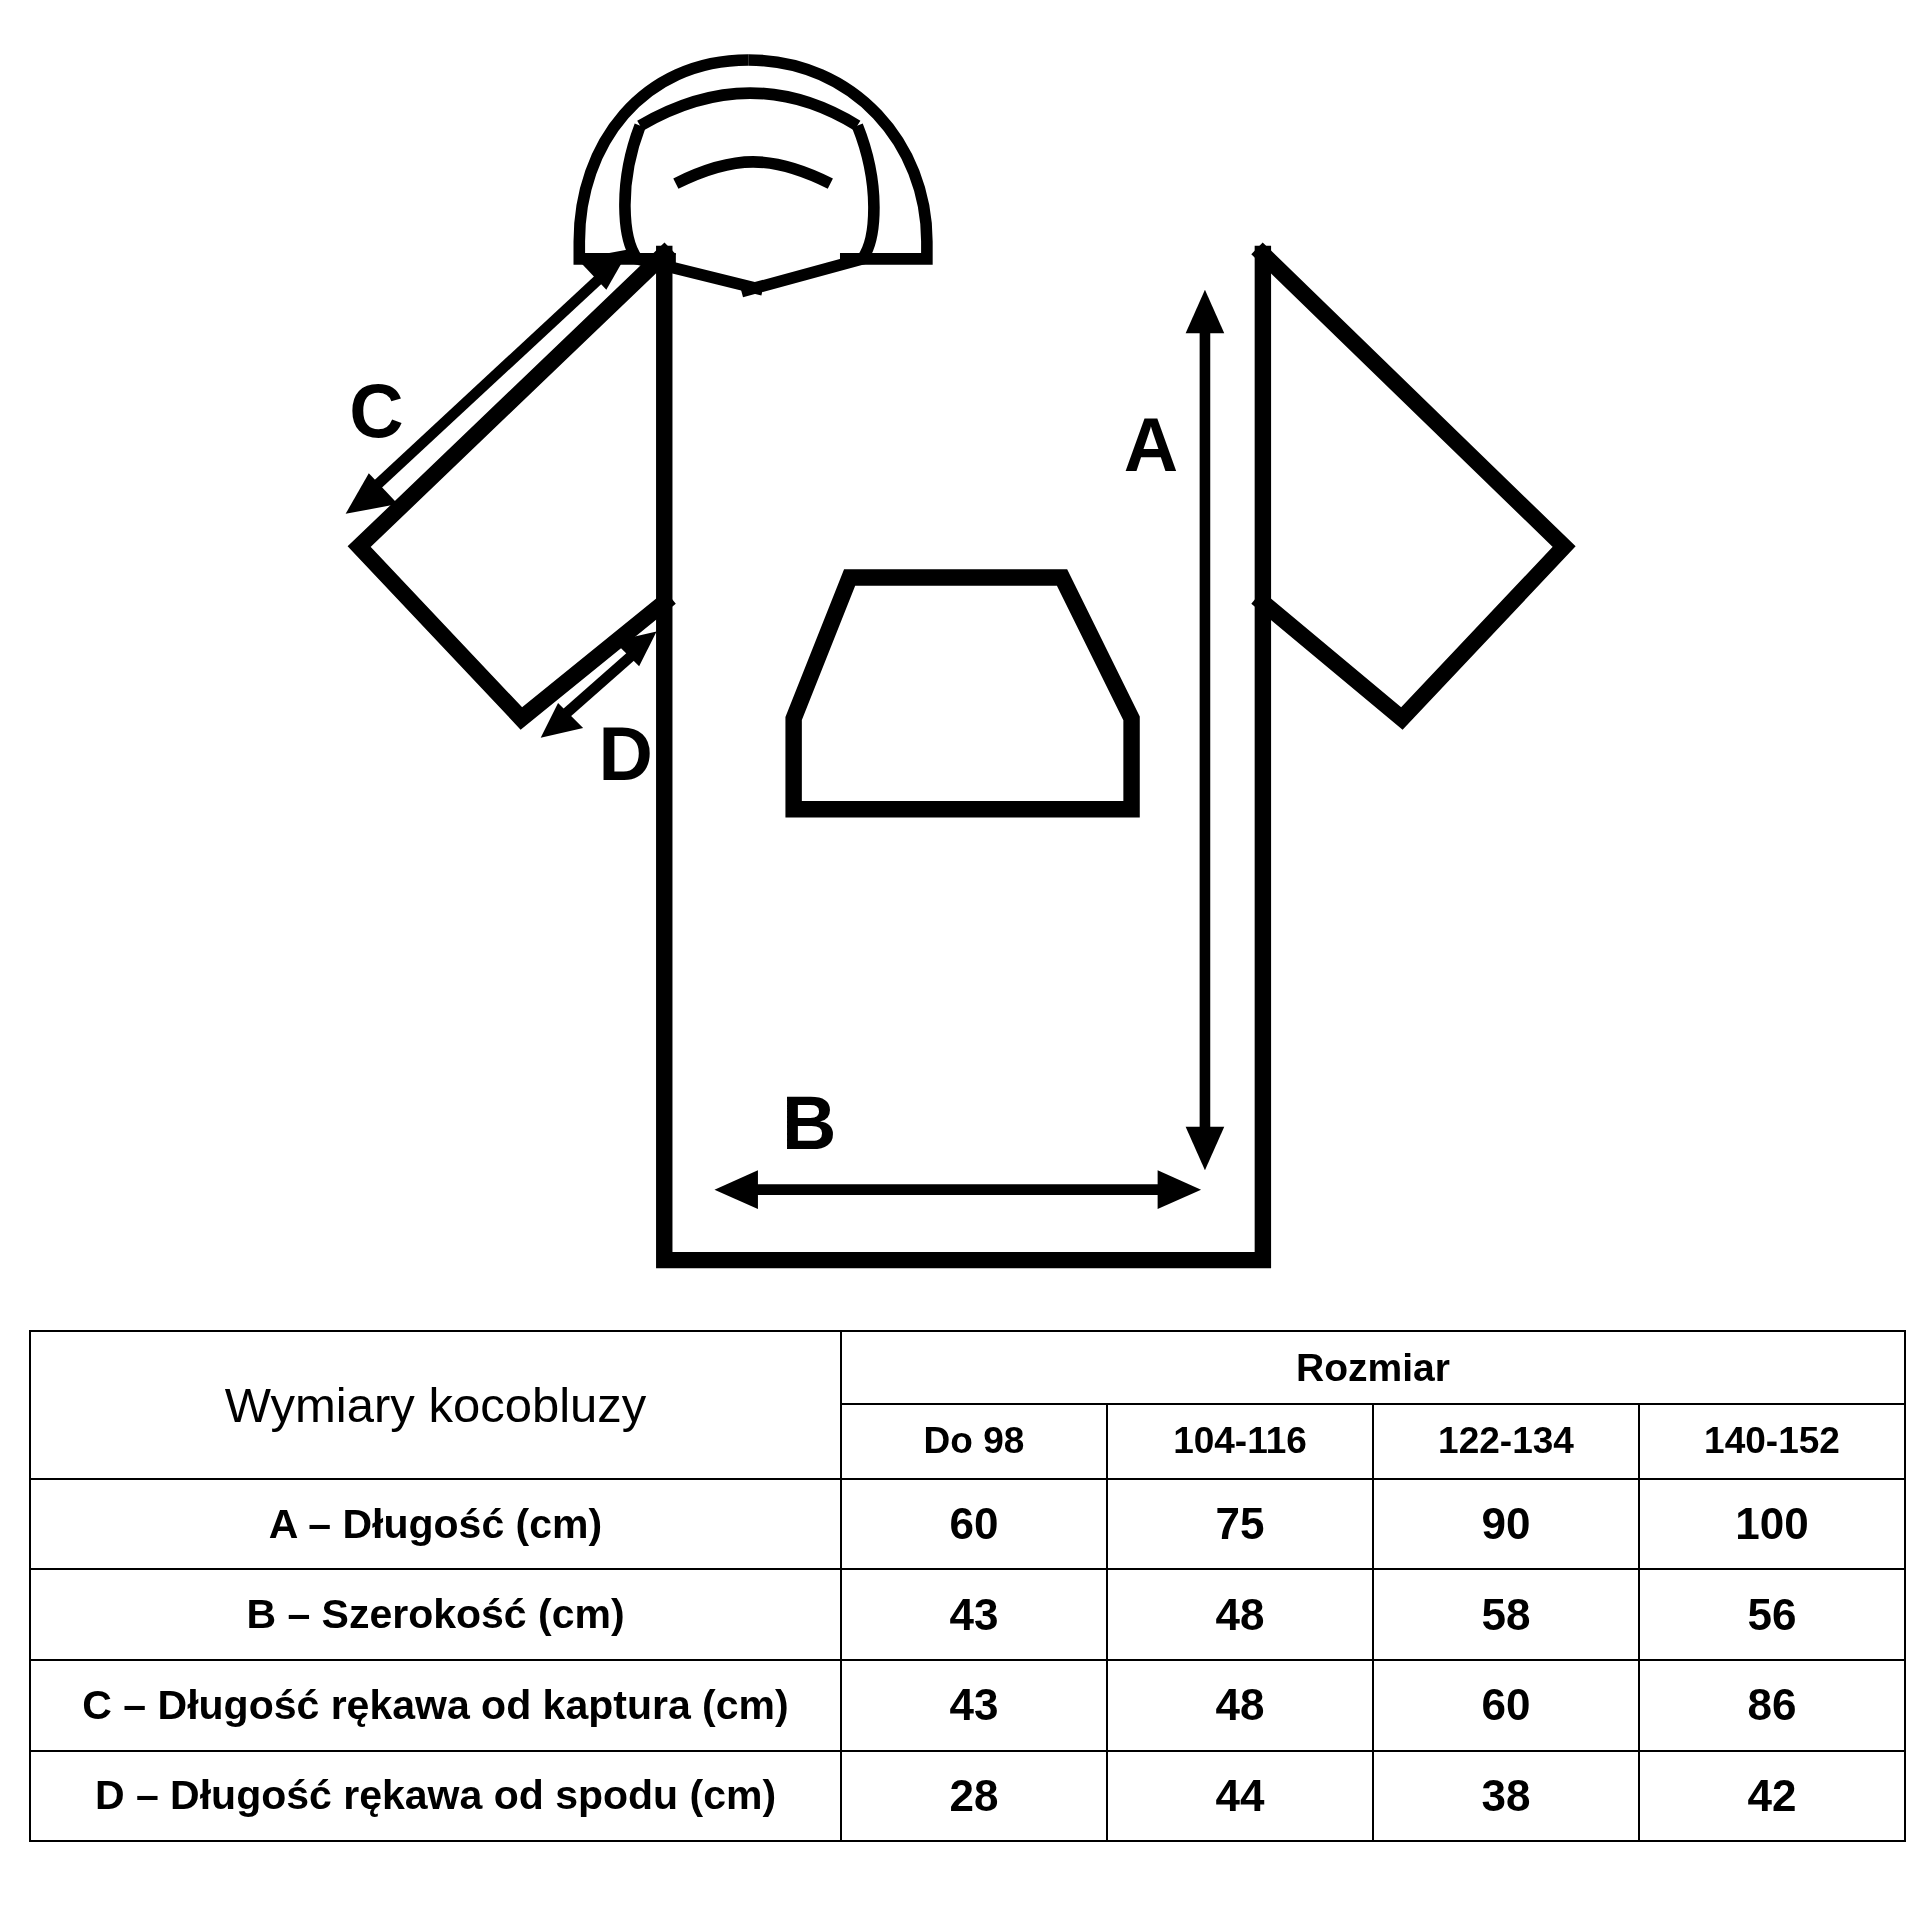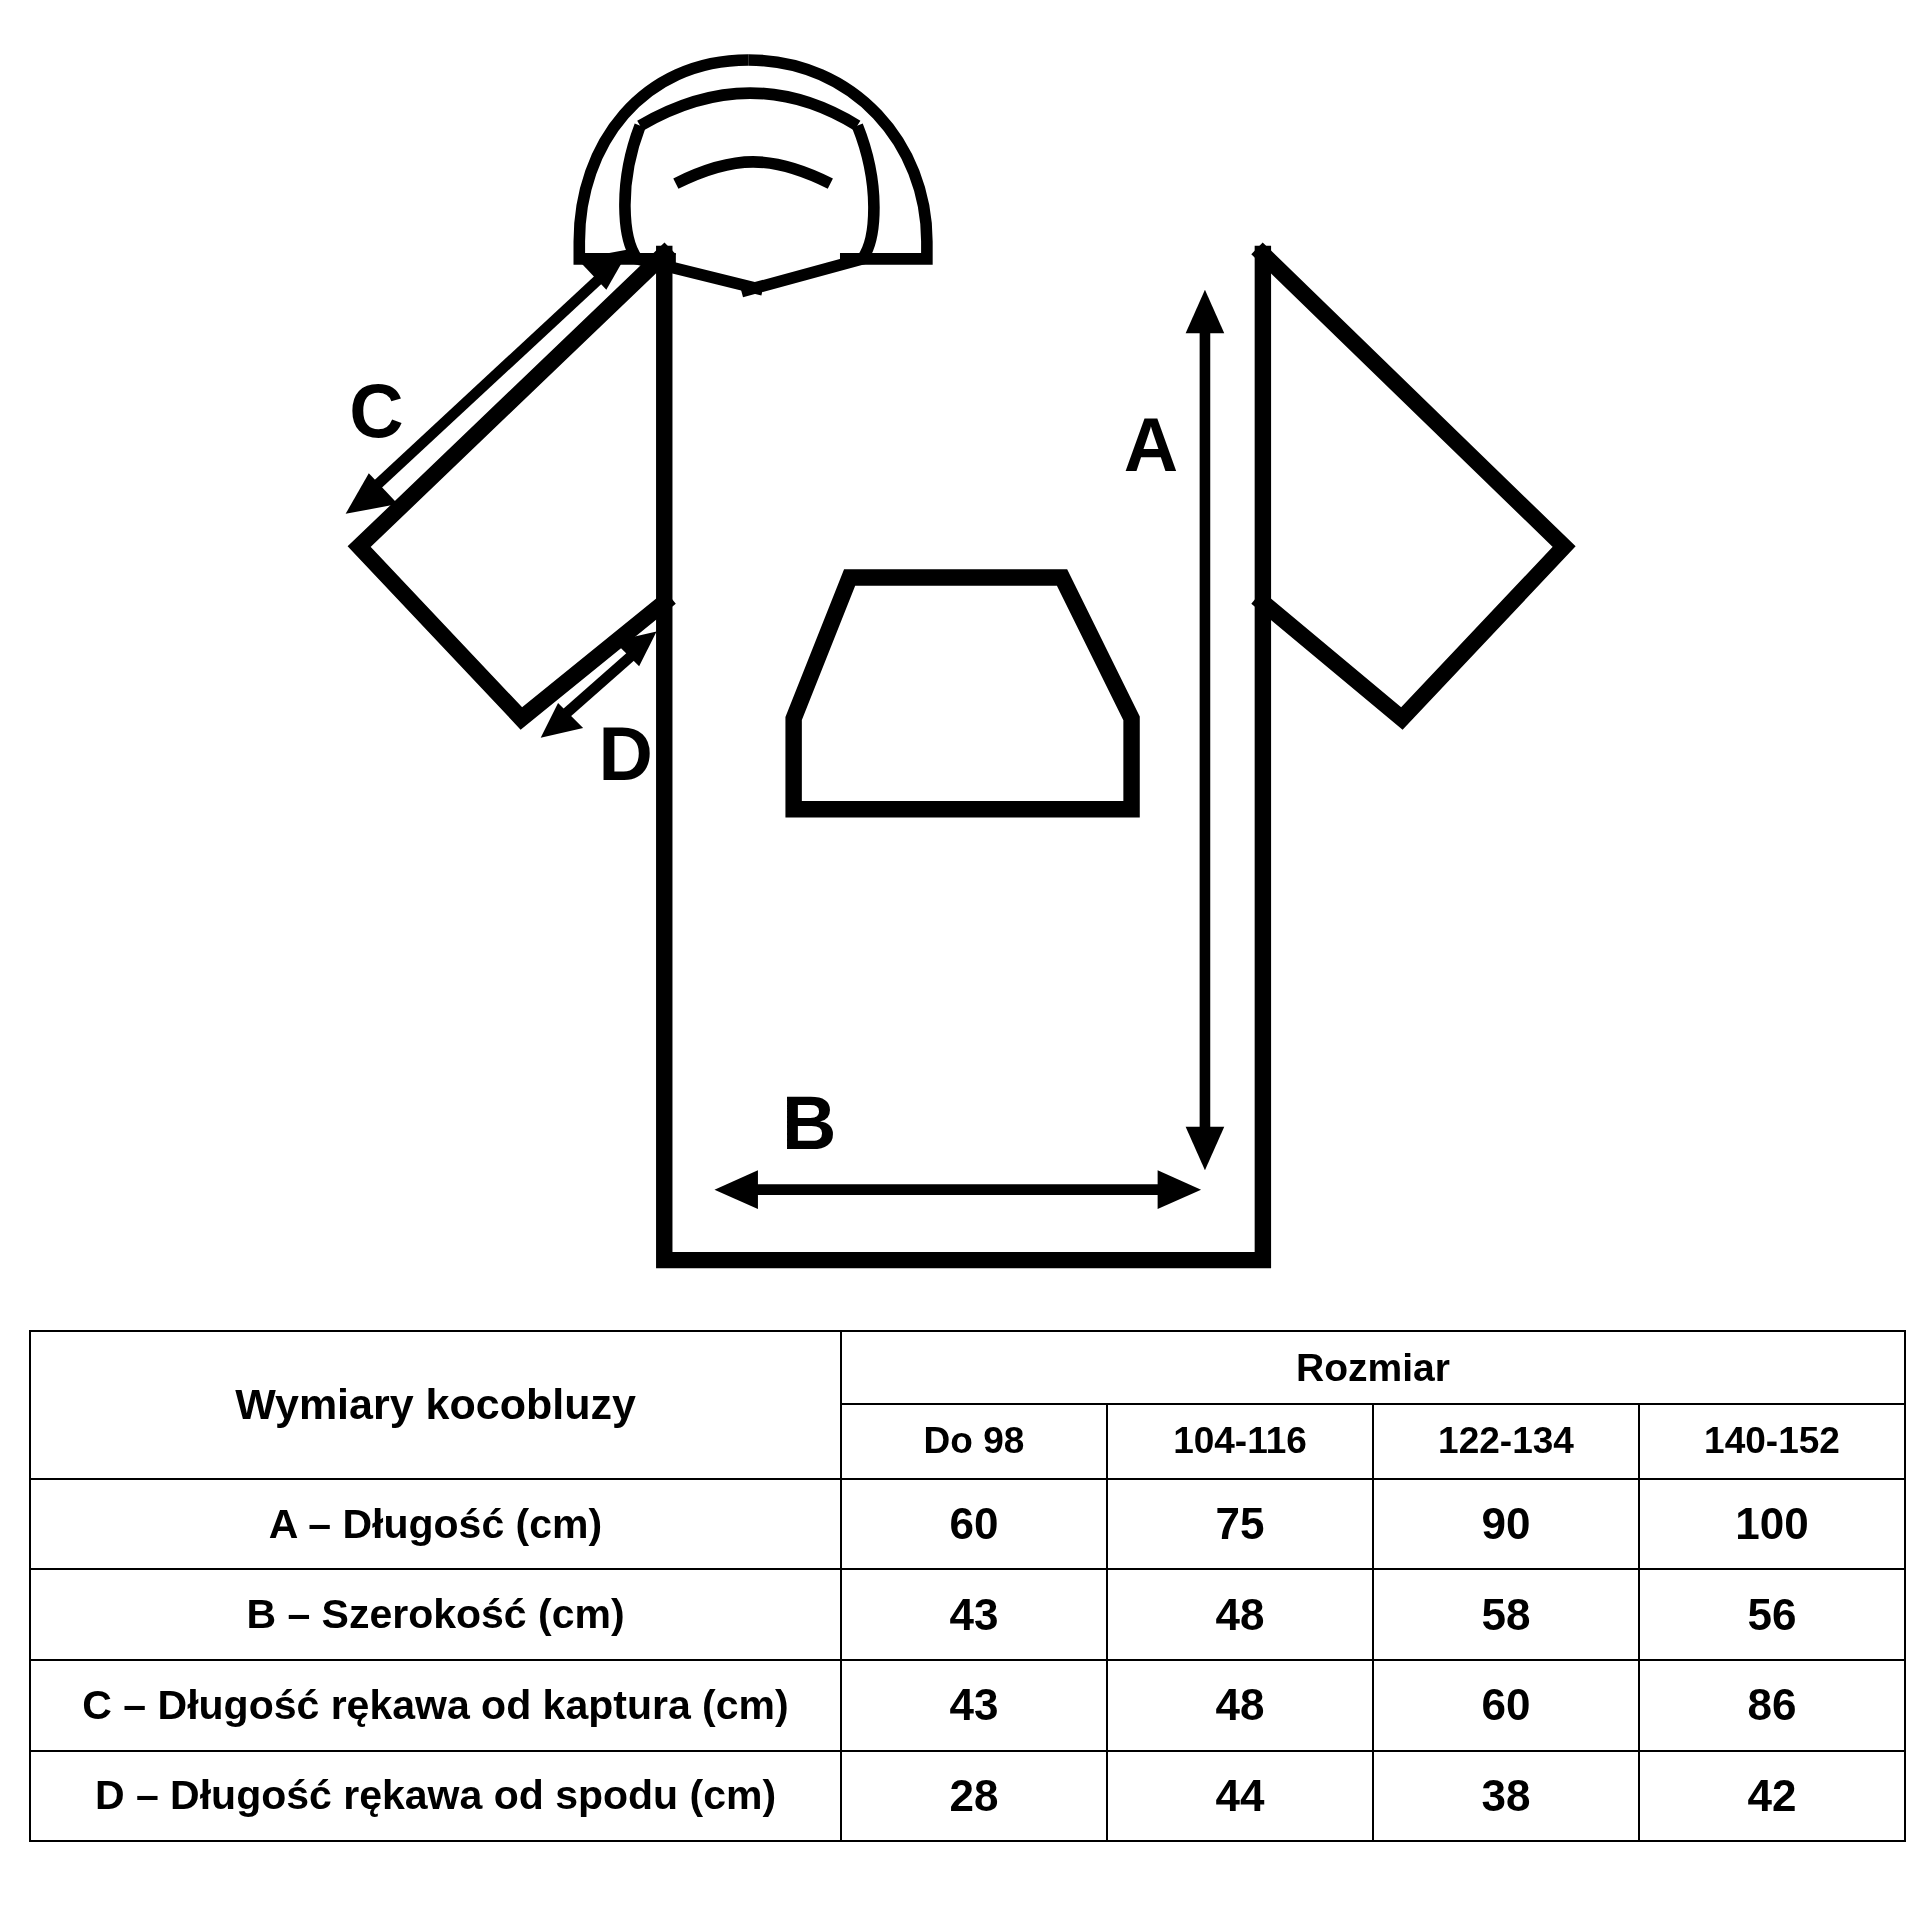--- a/index.html
+++ b/index.html
@@ -45,22 +45,22 @@
     border-collapse: collapse;
     table-layout: fixed;
   }
   #size-table td, #size-table th {
     border: 2.9px solid #000000;
     text-align: center;
     vertical-align: middle;
     font-family: "Liberation Sans", sans-serif;
   }
   .hdr-label {
-    font-weight: bold;
-    font-size: 43px;
+    font-weight: normal;
+    font-size: 49px;
     padding: 9.7px 7.7px;
   }
   .hdr-rozmiar {
     font-weight: bold;
     font-size: 39px;
     padding: 13.5px 7.7px;
   }
   .hdr-size {
     font-weight: bold;
     font-size: 37px;

